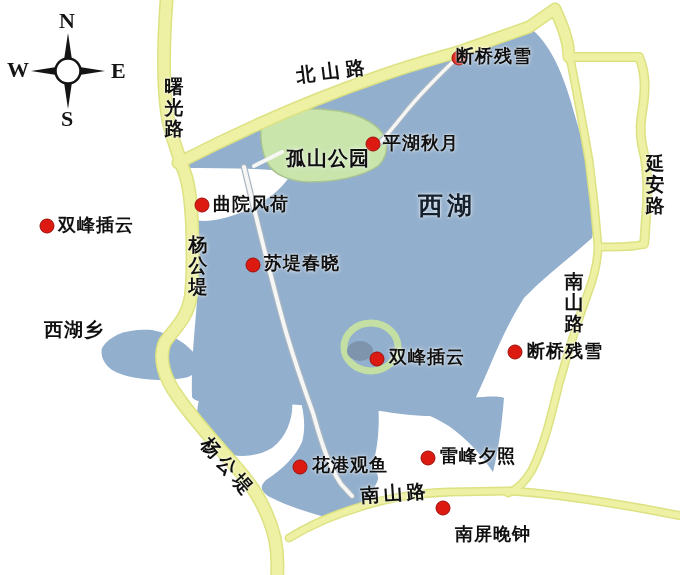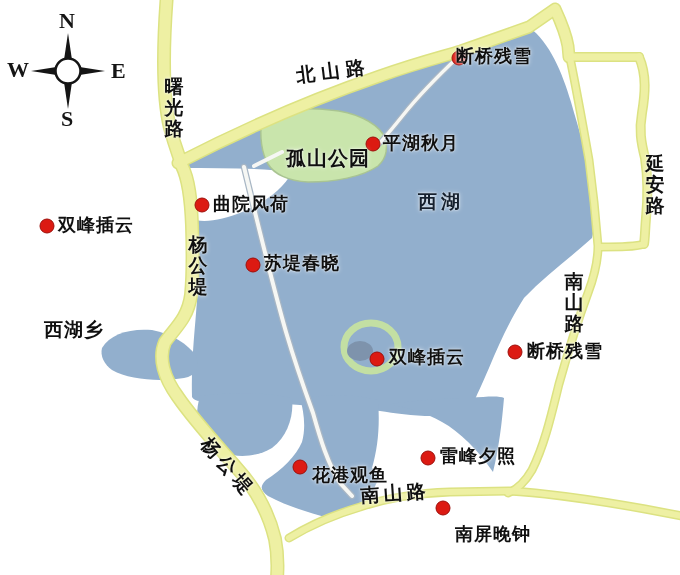--- a/index.html
+++ b/index.html
@@ -30,21 +30,21 @@
     margin-left:12px;
   }
   .compass-letter{
     position:absolute;
     font-family:"Liberation Serif","DejaVu Serif",serif;
     font-weight:600;
     font-size:22px;
     color:#151515;
     text-shadow:none;
   }
-  .lake-name{font-size:19px;letter-spacing:4px;color:#15202e;}
+  .lake-name{font-size:25px;letter-spacing:4px;color:#15202e;}
   .park-name{font-size:20px;letter-spacing:1px;}
 </style>
 </head>
 <body>
 
 <svg id="map-canvas" width="680" height="575" viewBox="0 0 680 575">
 
   <g>
     <path fill="#92afcd" d="
       M 178,162
@@ -190,15 +190,15 @@
 <div class="lbl road-lbl v" style="left:175px;top:234px;">杨公堤</div>
 <div class="lbl road-lbl" style="left:212px;top:434px;transform:rotate(49deg);transform-origin:left top;letter-spacing:5px;">杨公堤</div>
 
 <div class="lbl" style="left:456px;top:47px;">断桥残雪</div>
 <div class="lbl" style="left:383px;top:134px;">平湖秋月</div>
 <div class="lbl" style="left:213px;top:195px;">曲院风荷</div>
 <div class="lbl" style="left:58px;top:216px;">双峰插云</div>
 <div class="lbl" style="left:264px;top:254px;">苏堤春晓</div>
 <div class="lbl" style="left:389px;top:348px;">双峰插云</div>
 <div class="lbl" style="left:527px;top:342px;">断桥残雪</div>
-<div class="lbl" style="left:312px;top:456px;margin-top:10px;">花港观鱼</div>
+<div class="lbl" style="left:312px;top:456px;">花港观鱼</div>
 <div class="lbl" style="left:440px;top:447px;">雷峰夕照</div>
 <div class="lbl" style="left:455px;top:497px;margin-top:28px;">南屏晚钟</div>
 
 </body></html>

